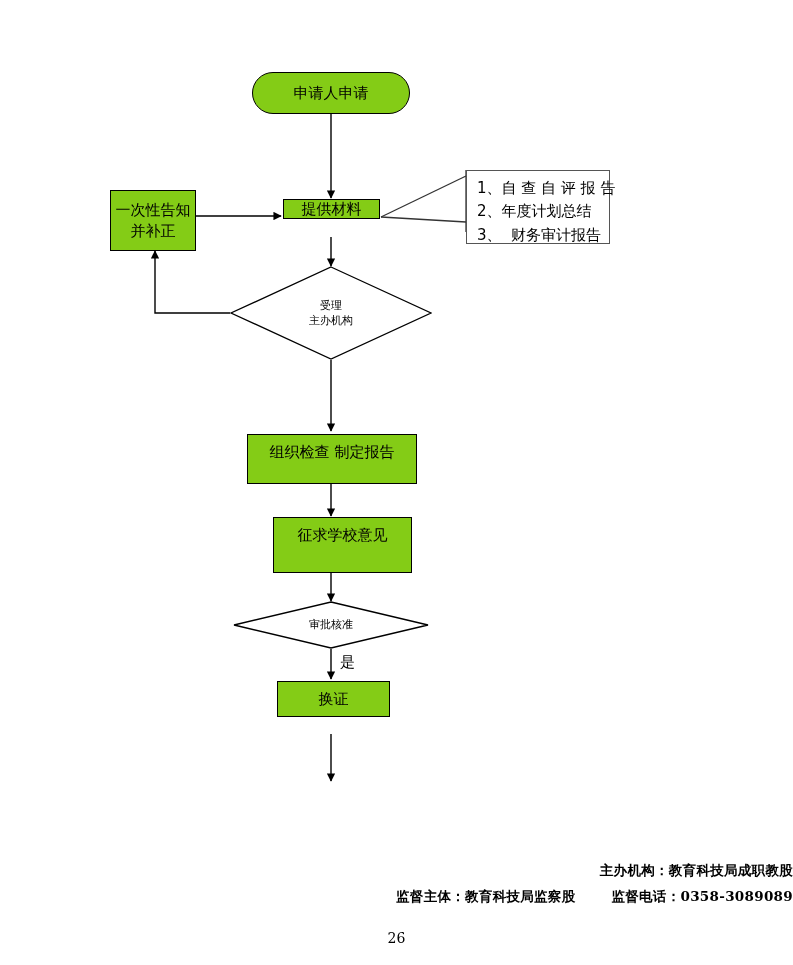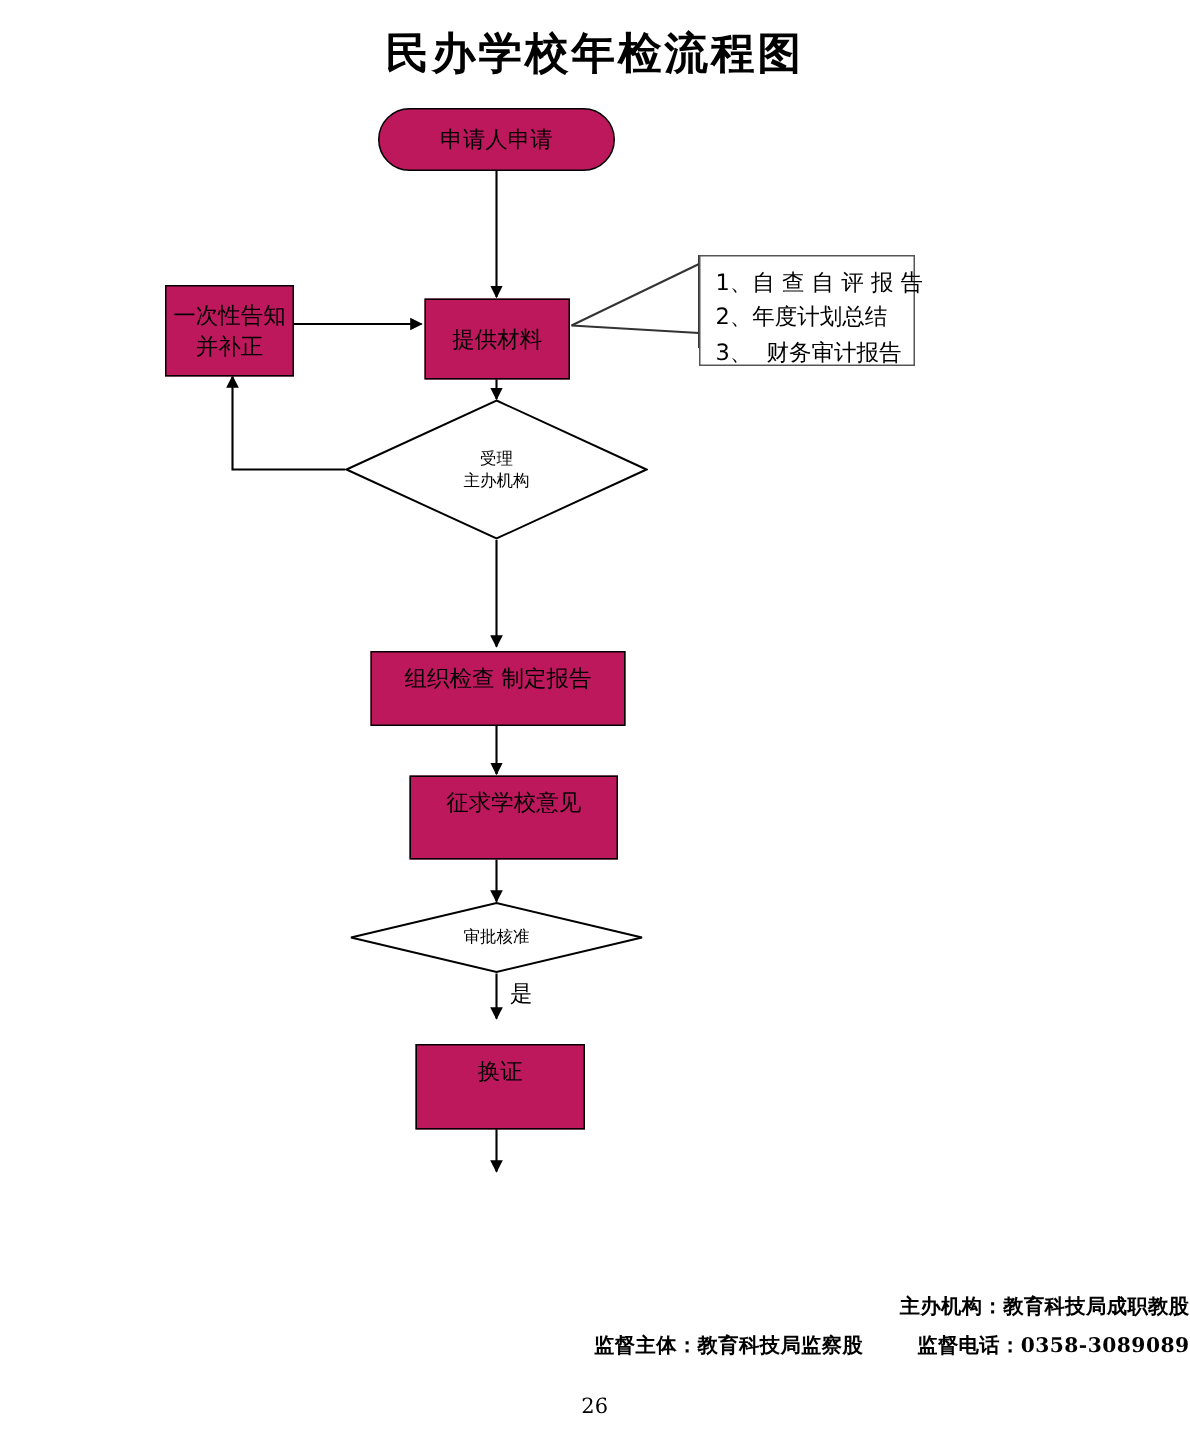--- a/index.html
+++ b/index.html
@@ -43,21 +43,21 @@
     width: 793px;
     height: 965px;
     pointer-events: none;
   }
 
   
   .node {
     position: absolute;
     box-sizing: border-box;
     border: 1px solid #000000;
-    background: #be185d;
+    background: #84cc16;
     font-size: 15px;
     line-height: 1.35;
     text-align: center;
     display: flex;
     justify-content: center;
   }
   .node.mid { align-items: center; }
   .node.top { align-items: flex-start; padding-top: 7px; }
 
   .terminal {
@@ -129,21 +129,20 @@
     text-align: center;
     font-size: 14px;
     font-family: "DejaVu Serif", "Liberation Serif", serif;
   }
 </style>
 </head>
 <body>
 
 <div id="page">
 
-  <div class="title">民办学校年检流程图</div>
 
   <svg id="wires" viewBox="0 0 793 965" width="793" height="965" xmlns="http://www.w3.org/2000/svg">
     <defs>
       <marker id="arrow" viewBox="0 0 10 10" refX="9" refY="5" markerWidth="6" markerHeight="6" orient="auto-start-reverse">
         <path d="M 0 0 L 10 5 L 0 10 z" fill="#000000"></path>
       </marker>
       <marker id="arrowdk" viewBox="0 0 10 10" refX="9" refY="5" markerWidth="6" markerHeight="6" orient="auto-start-reverse">
         <path d="M 0 0 L 10 5 L 0 10 z" fill="#222222"></path>
       </marker>
     </defs>
@@ -178,21 +177,21 @@
 
   <div class="node terminal mid" style="left:252px; top:72px; width:158px; height:42px;">
     <span>申请人申请</span>
   </div>
 
   <div class="node mid" style="left:110px; top:190px; width:86px; height:61px; flex-direction:column;">
     <span>一次性告知</span>
     <span>并补正</span>
   </div>
 
-  <div class="node mid" style="left:283px; top:199px; width:97px; height:54px;">
+  <div class="node mid" style="left:283px; top:199px; width:97px; height:20px;">
     <span>提供材料</span>
   </div>
 
   <div class="listbox" style="left:466px; top:170px; width:144px; height:74px;">
     <div class="li">1、自 查 自 评 报 告</div>
     <div class="li">2、年度计划总结</div>
     <div class="li">3、  财务审计报告</div>
   </div>
 
   <div class="diamond" style="left:230px; top:266px; width:202px; height:94px;">
@@ -217,21 +216,21 @@
     <svg viewBox="0 0 196 48" width="196" height="48" xmlns="http://www.w3.org/2000/svg">
       <polygon points="98,1 195,24 98,47 1,24" fill="#ffffff" stroke="#000000" stroke-width="1.3"></polygon>
     </svg>
     <div class="dlabel">
       <span>审批核准</span>
     </div>
   </div>
 
   <div class="edge-label" style="left:340px; top:655px;">是</div>
 
-  <div class="node top" style="left:277px; top:696px; width:113px; height:57px;">
+  <div class="node top" style="left:277px; top:681px; width:113px; height:36px;">
     <span>换证</span>
   </div>
 
 
   <div class="footer" style="top:862px;">主办机构：教育科技局成职教股</div>
 
   <div class="footer" style="top:888px;">
     <span>监督主体：教育科技局监察股</span>
     <span class="gap"></span>
     <span class="tel">监督电话：0358-3089089</span>

